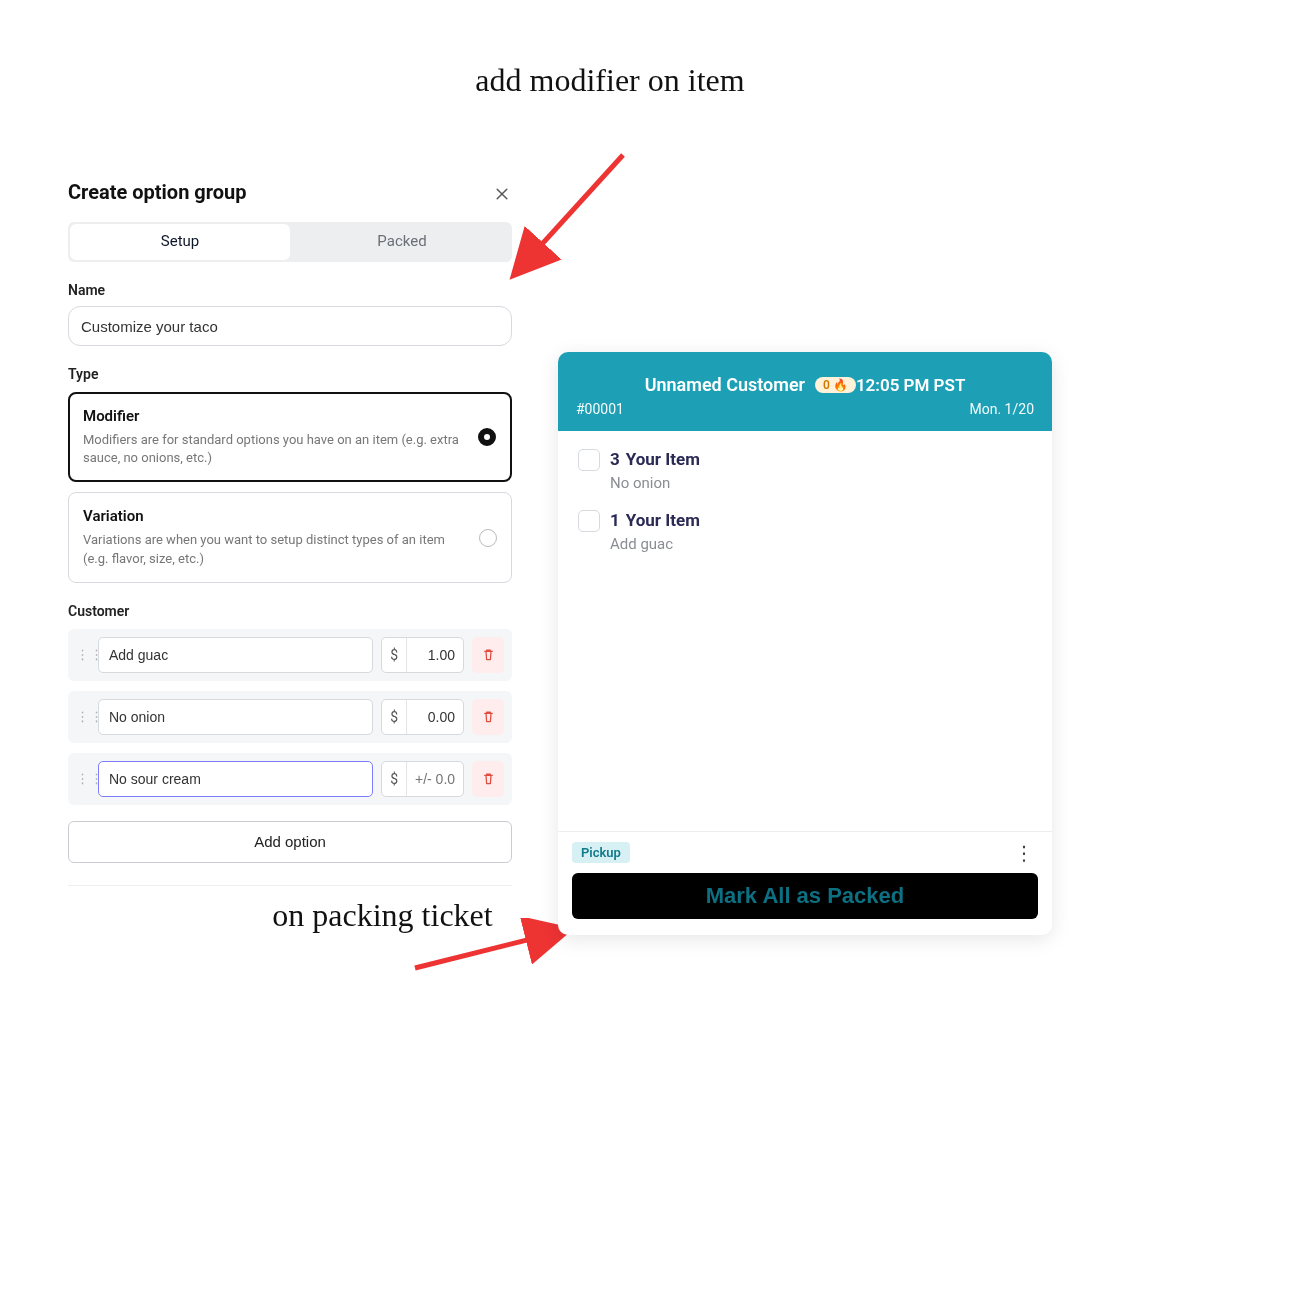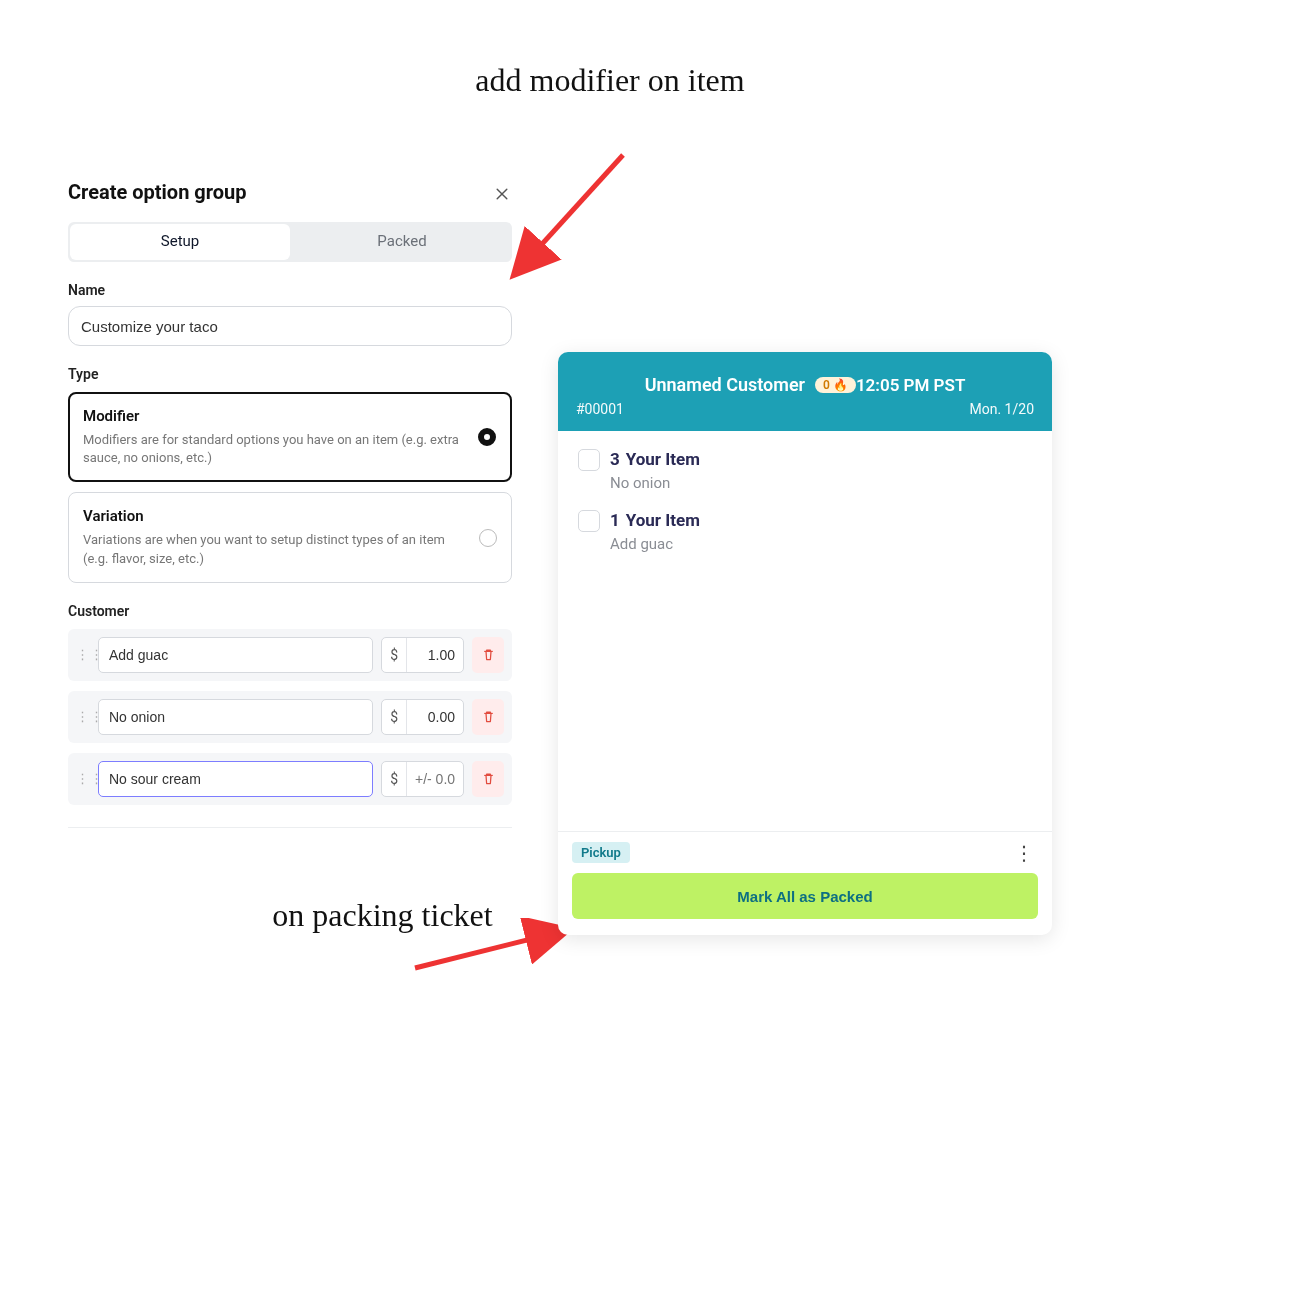--- a/index.html
+++ b/index.html
@@ -54,21 +54,21 @@
 .ticket-body { padding: 18px 20px; min-height: 400px; }
 .line-item { display: flex; align-items: flex-start; gap: 10px; margin-bottom: 18px; }
 .chk { width: 22px; height: 22px; border: 1.5px solid #d6d9de; border-radius: 5px; flex-shrink: 0; cursor: pointer; }
 .li-text .qty { font-weight: 700; color: #2a2a55; margin-right: 6px; font-size: 17px; }
 .li-text .nm { color: #2a2a55; font-size: 17px; font-weight: 700; }
 .li-mod { color: #8a8d94; font-size: 15px; margin-top: 5px; }
 .ticket-footer { border-top: 1px solid #eceef0; padding: 10px 14px 16px; }
 .tf-row { display: flex; justify-content: space-between; align-items: center; margin-bottom: 10px; }
 .pickup-tag { background: #d6f0f3; color: #117a8b; font-weight: 600; font-size: 13px; padding: 3px 9px; border-radius: 4px; }
 .dots { font-size: 20px; color: #444; cursor: pointer; padding: 0 4px; line-height: 1; }
-.mark-btn { width: 100%; height: 46px; background: #bef264; color: #0d6f82; font-weight: 600; font-size: 15px; border: none; border-radius: 6px; cursor: pointer; }
+.mark-btn { width: 100%; height: 46px; background: #000000; color: #0d6f82; font-weight: 600; font-size: 22px; border: none; border-radius: 6px; cursor: pointer; }
 </style>
 </head>
 <body>
 
 <div class="canvas">
 
   <div class="annot anno-top">add modifier on item</div>
   <div class="arrow" style="left:508px; top:150px;">
     <svg width="140" height="130" viewBox="0 0 140 130">
         <defs>
@@ -157,20 +157,21 @@
         <span class="cur">$</span>
         <input class="val ph" placeholder="+/- 0.00" style="">
       </div>
       <div class="trash">
         <svg width="15" height="15" viewBox="0 0 24 24">
             <path d="M6 7h12M9 7V5h6v2M8 7l1 13h6l1-13" fill="none" stroke="currentColor" stroke-width="2" stroke-linecap="round" stroke-linejoin="round"></path>
           </svg>
       </div>
     </div>
 
+    <button class="add-option-btn">Add option</button>
     <hr class="hr">
   </div>
 
   <div class="panel-right">
     <div class="ticket-header">
       <div class="th-top">
         <div class="th-left">
           <span class="cust-name">Unnamed Customer</span>
           <span class="flame-badge">
             <span>0</span>

